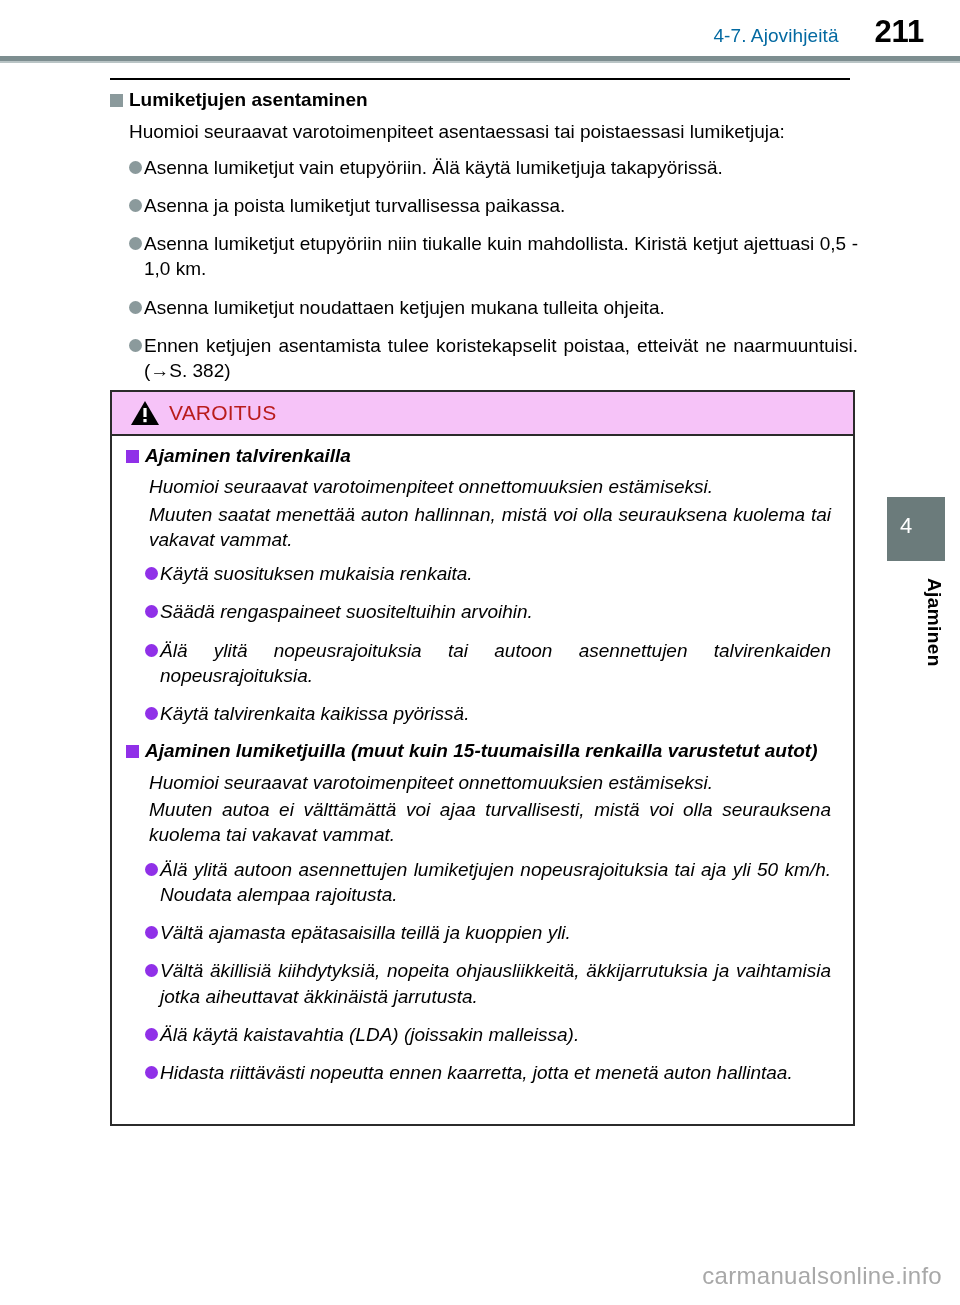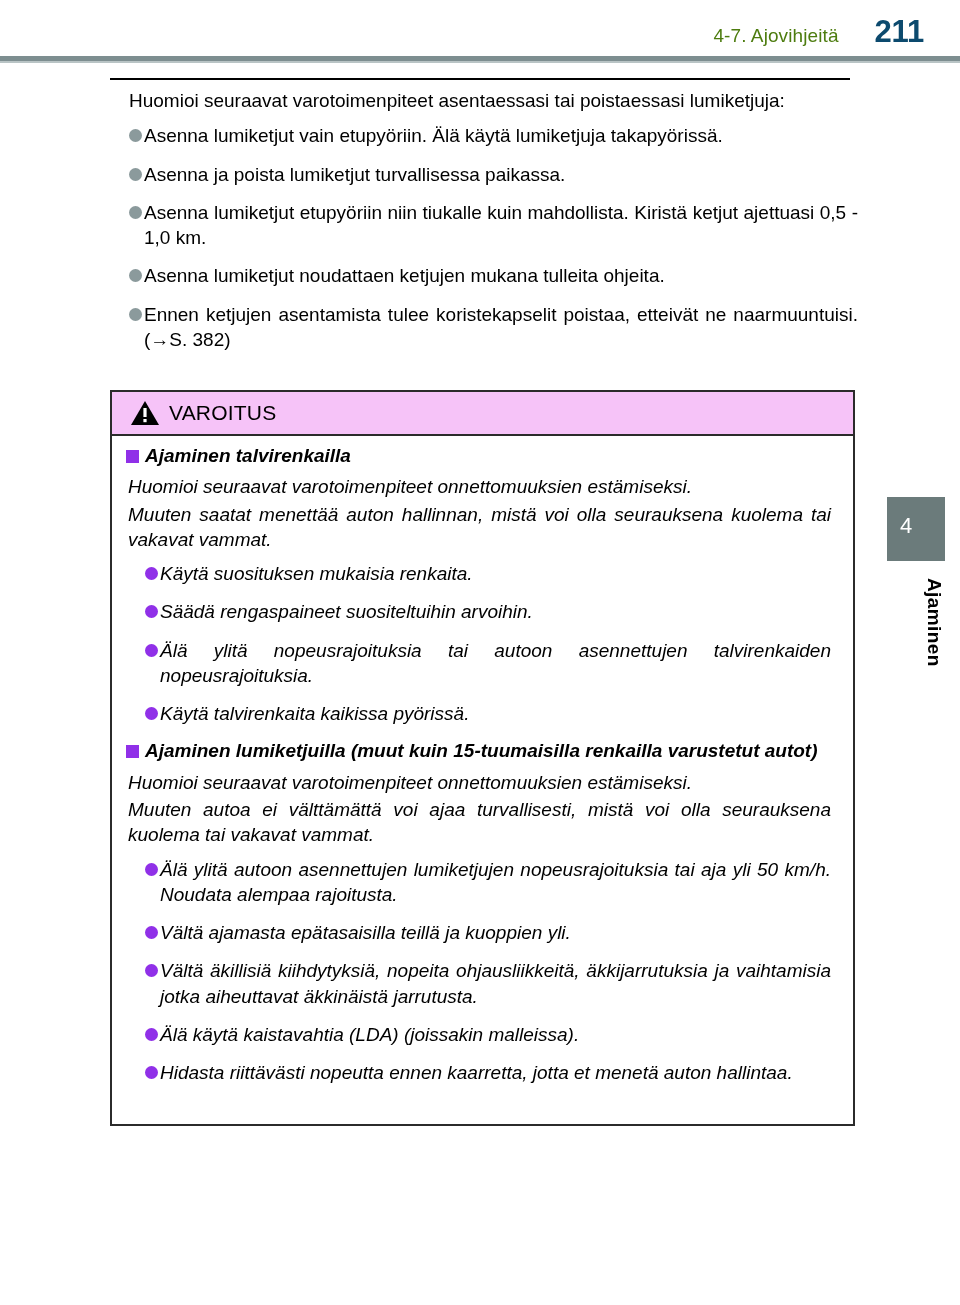--- a/index.html
+++ b/index.html
@@ -28,28 +28,28 @@
     width: 960px;
     height: 34px;
     display: flex;
     align-items: baseline;
     justify-content: flex-end;
   }
   .header-chapter {
     font-size: 19px;
     font-weight: normal;
     letter-spacing: 0.1px;
-    color: #4d7c0f;
+    color: #0369a1;
     margin-right: 36px;
   }
   .header-pageno {
     font-size: 31px;
     font-weight: bold;
     letter-spacing: -0.2px;
-    color: #0c4a6e;
+    color: #000000;
     margin-right: 36px;
   }
 
   .header-band {
     position: absolute;
     left: 0;
     top: 56px;
     width: 960px;
     height: 5px;
     background: #7d8e90;
@@ -189,29 +189,29 @@
     padding-left: 18px;
   }
   .tri-icon {
     width: 30px;
     height: 26px;
     margin-right: 9px;
     display: block;
   }
   .warn-title {
     font-size: 21px;
-    color: #000000;
+    color: #b91c1c;
     letter-spacing: 0.2px;
   }
   .warnbox-body {
     padding: 8px 22px 26px 14px;
     font-style: italic;
   }
   .warnbox-body .sec-head { font-size: 19px; margin-bottom: 6px; }
-  .warnbox-body .para { margin-left: 2px; margin-bottom: 2px; }
+  .warnbox-body .para { margin-left: 23px; margin-bottom: 2px; }
   .warnbox-body .bullets { margin-top: 9px; margin-bottom: 6px; }
   .warnbox-body .bi { margin-bottom: 13px; }
 
   
   .watermark {
     position: absolute;
     left: 0;
     top: 1262px;
     width: 942px;
     text-align: right;
@@ -233,20 +233,24 @@
   <div class="header-band-lo"></div>
   <div class="title-rule"></div>
 
   <div class="tab">
     <span class="tab-number">4</span>
   </div>
   <div class="tab-label">Ajaminen</div>
 
   <div class="content">
 
+    <div class="sec-head">
+      <span class="sq"></span>
+      <span>Lumiketjujen asentaminen</span>
+    </div>
 
     <div class="para">Huomioi seuraavat varotoimenpiteet asentaessasi tai poistaessasi lumiketjuja:</div>
 
     <div class="bullets">
       <div class="bi">
         <span class="dot"></span>
         <span class="bi-text noj">Asenna lumiketjut vain etupyöriin. Älä käytä lumiketjuja takapyörissä.</span>
       </div>
       <div class="bi">
         <span class="dot"></span>
@@ -336,14 +340,15 @@
           <div class="bi">
             <span class="dot purple"></span>
             <span class="bi-text">Hidasta riittävästi nopeutta ennen kaarretta, jotta et menetä auton hallintaa.</span>
           </div>
         </div>
       </div>
 
     </div>
   </div>
 
+  <div class="watermark">carmanualsonline.info</div>
 
 </div>
 
 </body></html>

